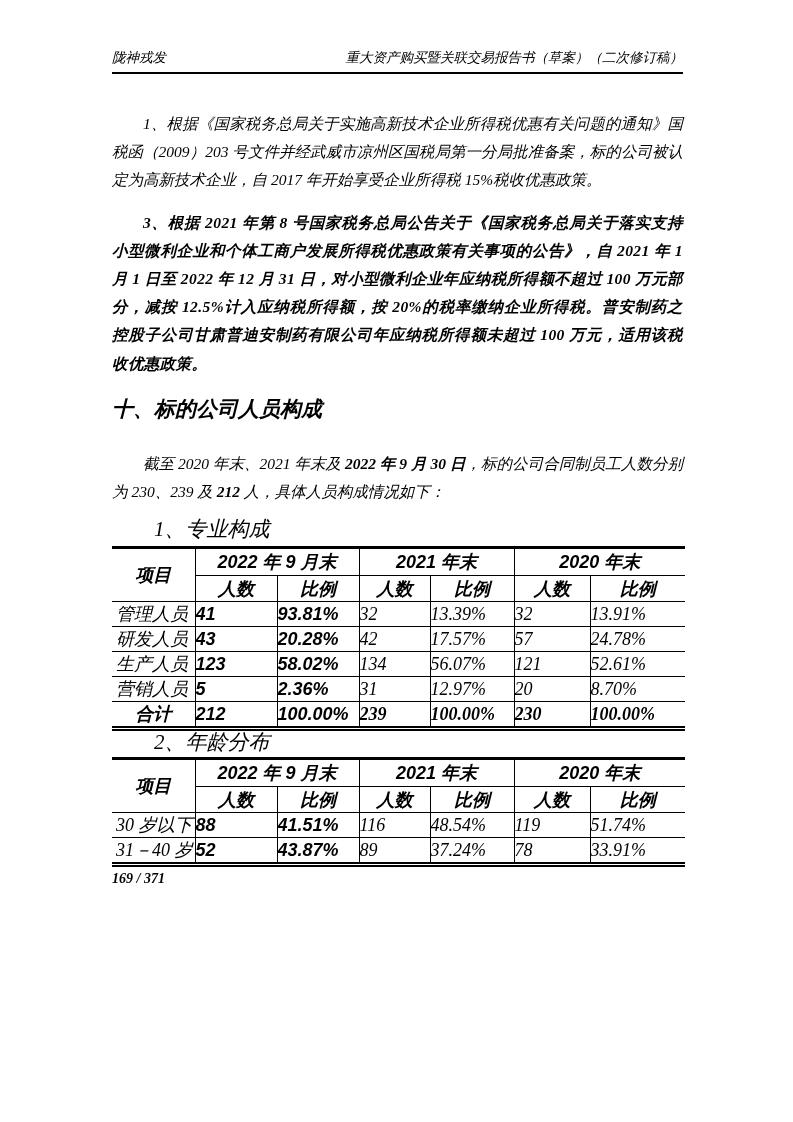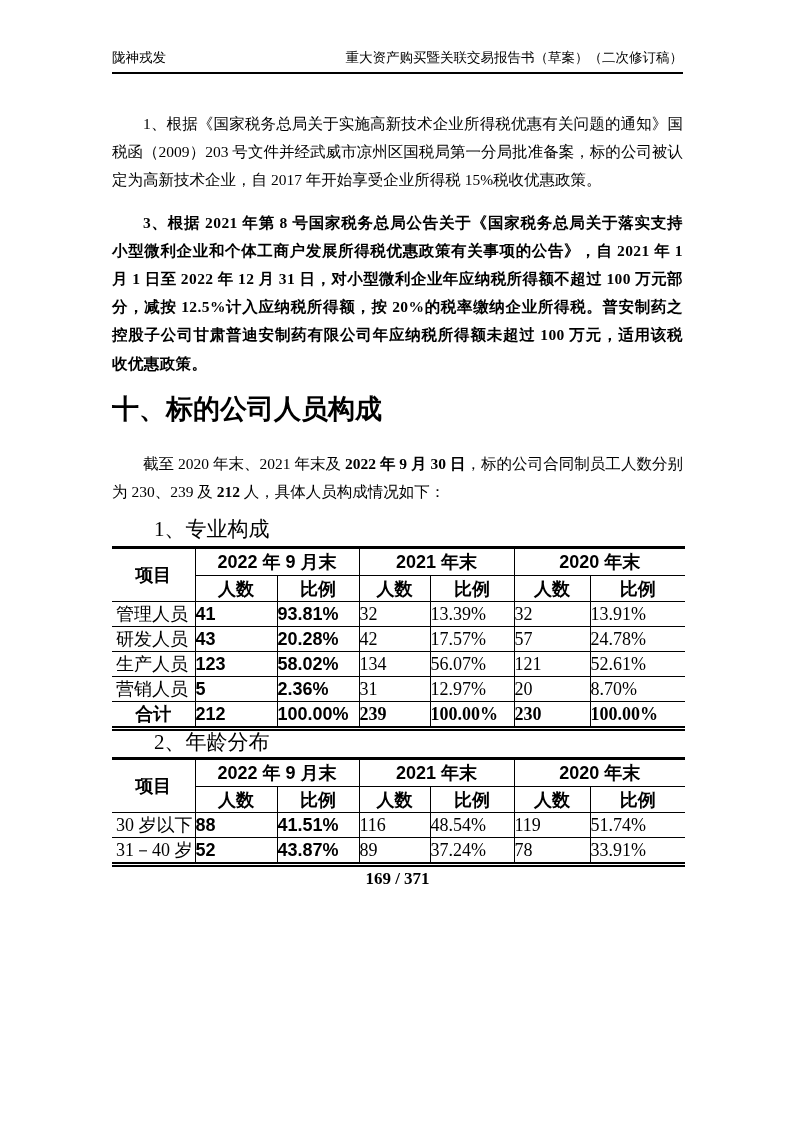--- a/index.html
+++ b/index.html
@@ -5,20 +5,21 @@
   html, body { margin: 0; padding: 0; background: #e8e8e8; }
   .page {
     position: relative;
     width: 793px; height: 1122px;
     margin: 0 auto;
     background: #ffffff;
     color: #000;
     font-family: "Liberation Serif", "DejaVu Serif", serif;
     box-sizing: border-box;
     overflow: hidden;
+    font-style: italic;
   }
   .content { padding: 0 110px 0 112px; }
 
   
   .hdr {
     display: flex; justify-content: space-between; align-items: flex-end;
     margin: 0 110px 0 112px;
     padding-top: 48px; padding-bottom: 5px;
     border-bottom: 2px solid #000;
     font-size: 13.5px; line-height: 19px;
@@ -30,21 +31,21 @@
     text-align: justify; text-indent: 2em;
     margin: 0;
   }
   p.p1 { margin-top: 36px; }
   p.kai { font-weight: bold; letter-spacing: 0.4px; margin-top: 14px; }
   p.intro { margin-top: 26px; }
   .b-seg { font-weight: bold; }
 
   h2.sec {
     font-family: "Liberation Sans", "DejaVu Sans", sans-serif;
-    font-size: 27px; font-weight: bold;
+    font-size: 21px; font-weight: bold;
     line-height: 30px; margin: 16px 0 0 0;
   }
 
   p.sub {
     font-size: 21px; line-height: 22px;
     margin: 12px 0 0 0; text-indent: 2em;
   }
   p.sub2 { margin-top: 0; }
 
   
@@ -74,22 +75,22 @@
     font-family: "Liberation Sans", "DejaVu Sans", sans-serif;
     font-weight: bold; padding-right: 14px;
   }
   .rpt tr.total td { font-weight: bold; }
   .rpt tr.total td.lbl {
     text-align: center; padding-left: 0;
     font-family: "Liberation Sans", "DejaVu Sans", sans-serif;
   }
 
   .pgnum {
-    text-align: center;
-    font-size: 17px; font-weight: bold;
+    text-align: left;
+    font-size: 14px; font-weight: bold;
     line-height: 16px; margin-top: 4px;
   }
 </style>
 </head>
 <body>
 
 <div class="page">
 
   <div class="hdr">
     <span>陇神戎发</span>

